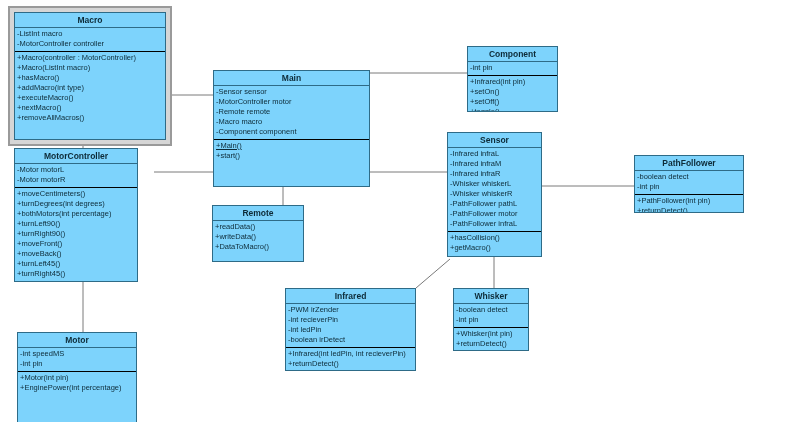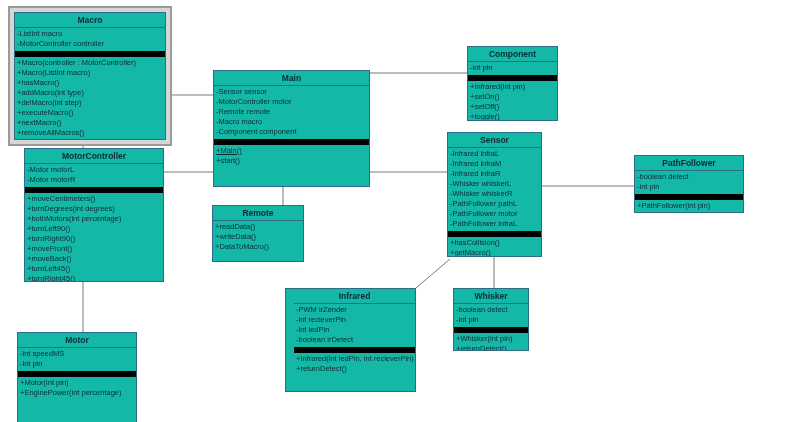--- a/index.html
+++ b/index.html
@@ -22,37 +22,37 @@
     left: 0; top: 0;
     width: 800px;
     height: 422px;
     pointer-events: none;
   }
 
   
   .uml-class {
     position: absolute;
     box-sizing: border-box;
-    background: #14b8a6;
+    background: #7dd3fc;
     border: 1px solid #2e6b87;
     overflow: hidden;
   }
   .uml-class .cls-title {
     text-align: center;
     font-size: 8.5px;
     font-weight: bold;
     color: #0d2b38;
     padding: 2px 2px 2px 2px;
     border-bottom: 1px solid #2e6b87;
     line-height: 10px;
     white-space: nowrap;
   }
   .uml-class .cls-compartment {
     padding: 1px 0 2px 0;
-    border-bottom: 6px solid #000000;
+    border-bottom: 1px solid #000000;
   }
   .uml-class .cls-compartment:last-child {
     border-bottom: none;
   }
   .uml-class .cls-compartment.no-border {
     border-bottom: none;
   }
   .uml-class .cls-line {
     font-size: 7.5px;
     color: #0d2b38;
@@ -96,27 +96,26 @@
         <div class="cls-title">Macro</div>
         <div class="cls-compartment">
           <div class="cls-line">-ListInt macro</div>
           <div class="cls-line">-MotorController controller</div>
         </div>
         <div class="cls-compartment no-border">
           <div class="cls-line">+Macro(controller : MotorController)</div>
           <div class="cls-line">+Macro(ListInt macro)</div>
           <div class="cls-line">+hasMacro()</div>
           <div class="cls-line">+addMacro(int type)</div>
-          <div class="cls-line">+delMacro(int step)</div>
           <div class="cls-line">+executeMacro()</div>
           <div class="cls-line">+nextMacro()</div>
           <div class="cls-line">+removeAllMacros()</div>
         </div>
       </div>
-      <div class="uml-class" style="left: 24px; top: 148px; width: 140px; height: 134px;">
+      <div class="uml-class" style="left: 14px; top: 148px; width: 124px; height: 134px;">
         <div class="cls-title">MotorController</div>
         <div class="cls-compartment">
           <div class="cls-line">-Motor motorL</div>
           <div class="cls-line">-Motor motorR</div>
         </div>
         <div class="cls-compartment no-border">
           <div class="cls-line">+moveCentimeters()</div>
           <div class="cls-line">+turnDegrees(int degrees)</div>
           <div class="cls-line">+bothMotors(int percentage)</div>
           <div class="cls-line">+turnLeft90()</div>
@@ -153,21 +152,21 @@
         </div>
       </div>
       <div class="uml-class" style="left: 212px; top: 205px; width: 92px; height: 57px;">
         <div class="cls-title">Remote</div>
         <div class="cls-compartment no-border">
           <div class="cls-line">+readData()</div>
           <div class="cls-line">+writeData()</div>
           <div class="cls-line">+DataToMacro()</div>
         </div>
       </div>
-      <div class="uml-class" style="left: 467px; top: 46px; width: 91px; height: 75px;">
+      <div class="uml-class" style="left: 467px; top: 46px; width: 91px; height: 66px;">
         <div class="cls-title">Component</div>
         <div class="cls-compartment">
           <div class="cls-line">-int pin</div>
         </div>
         <div class="cls-compartment no-border">
           <div class="cls-line">+Infrared(int pin)</div>
           <div class="cls-line">+setOn()</div>
           <div class="cls-line">+setOff()</div>
           <div class="cls-line">+toggle()</div>
         </div>
@@ -193,21 +192,21 @@
         <div class="cls-title">PathFollower</div>
         <div class="cls-compartment">
           <div class="cls-line">-boolean detect</div>
           <div class="cls-line">-int pin</div>
         </div>
         <div class="cls-compartment no-border">
           <div class="cls-line">+PathFollower(int pin)</div>
           <div class="cls-line">+returnDetect()</div>
         </div>
       </div>
-      <div class="uml-class" style="left: 285px; top: 288px; width: 131px; height: 104px; padding-left: 8px;">
+      <div class="uml-class" style="left: 285px; top: 288px; width: 131px; height: 83px;">
         <div class="cls-title">Infrared</div>
         <div class="cls-compartment">
           <div class="cls-line">-PWM irZender</div>
           <div class="cls-line">-int recieverPin</div>
           <div class="cls-line">-int ledPin</div>
           <div class="cls-line">-boolean irDetect</div>
         </div>
         <div class="cls-compartment no-border">
           <div class="cls-line">+Infrared(int ledPin, int recieverPin)</div>
           <div class="cls-line">+returnDetect()</div>

